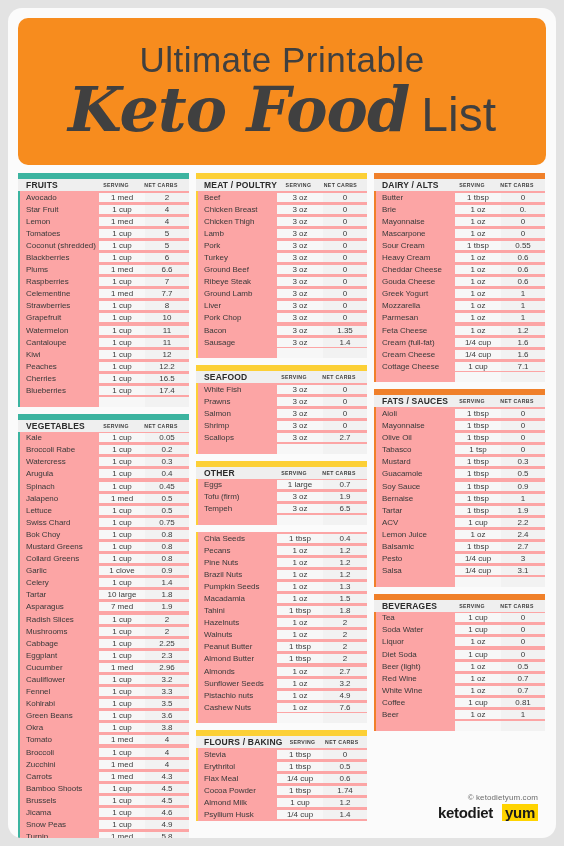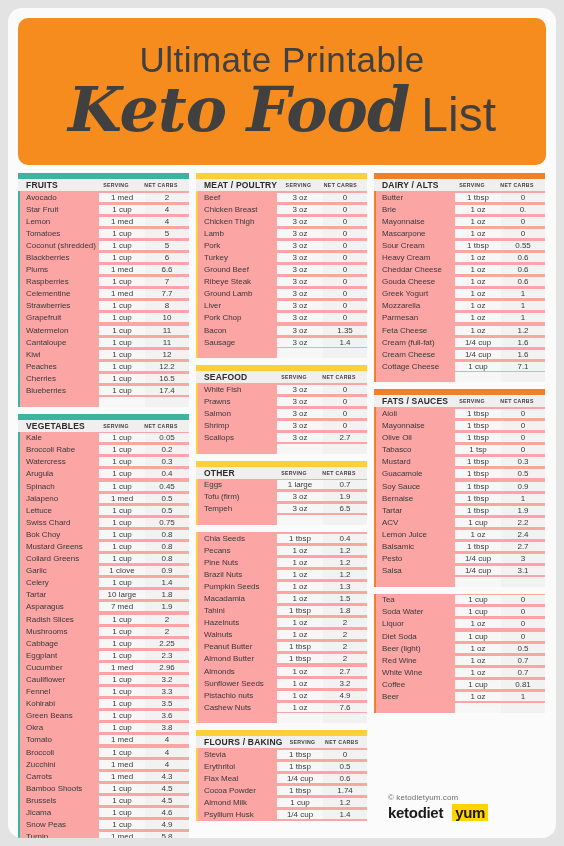--- a/index.html
+++ b/index.html
@@ -147,21 +147,21 @@
   .spacer-strip { height: 10px; display: flex; padding-left: 8px; }
   .spacer-strip .s1 { flex: 1; }
   .spacer-strip .s2 { width: 46px; background: #f7f7f7; }
   .spacer-strip .s3 { width: 44px; background: #f2f2f2; }
 
   
   .footer {
     position: absolute;
     right: 18px;
     bottom: 16px;
-    text-align: left;
+    text-align: right;
     width: 150px;
     margin-top: 8px;
   }
   .footer-url {
     font-size: 8px;
     color: #6d6d6d;
     margin-bottom: 2px;
     letter-spacing: 0.1px;
   }
   .footer-logo {
@@ -915,20 +915,25 @@
                 <div class="carbs">3.1</div>
               </div>
               <div class="spacer-strip">
                 <div class="s1"></div>
                 <div class="s2"></div>
                 <div class="s3"></div>
               </div>
             </div>
           </div>
           <div class="section">
+            <div class="section-head">
+              <div class="section-title">BEVERAGES</div>
+              <div class="head-serving">SERVING</div>
+              <div class="head-carbs">NET CARBS</div>
+            </div>
             <div class="rows">
               <div class="row">
                 <div class="name">Tea</div>
                 <div class="serving">1 cup</div>
                 <div class="carbs">0</div>
               </div>
               <div class="row">
                 <div class="name">Soda Water</div>
                 <div class="serving">1 cup</div>
                 <div class="carbs">0</div>

